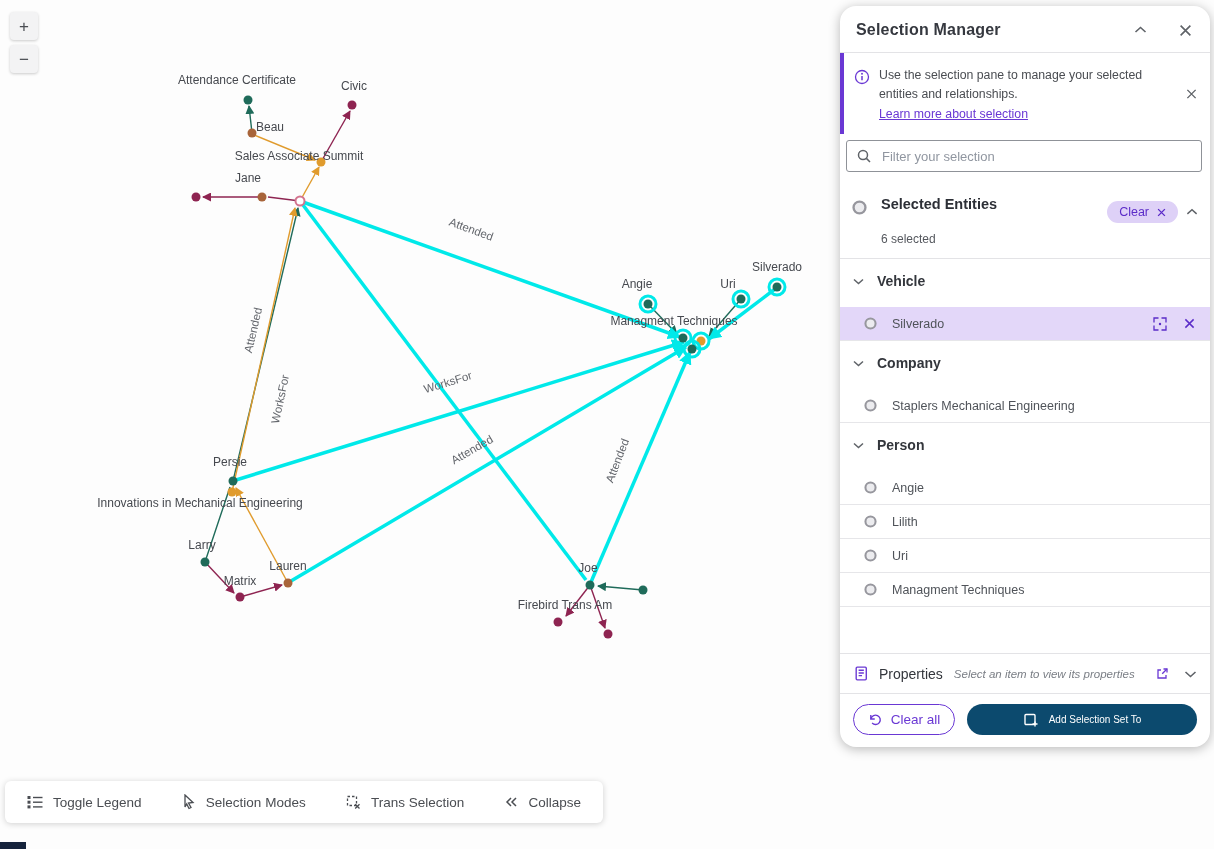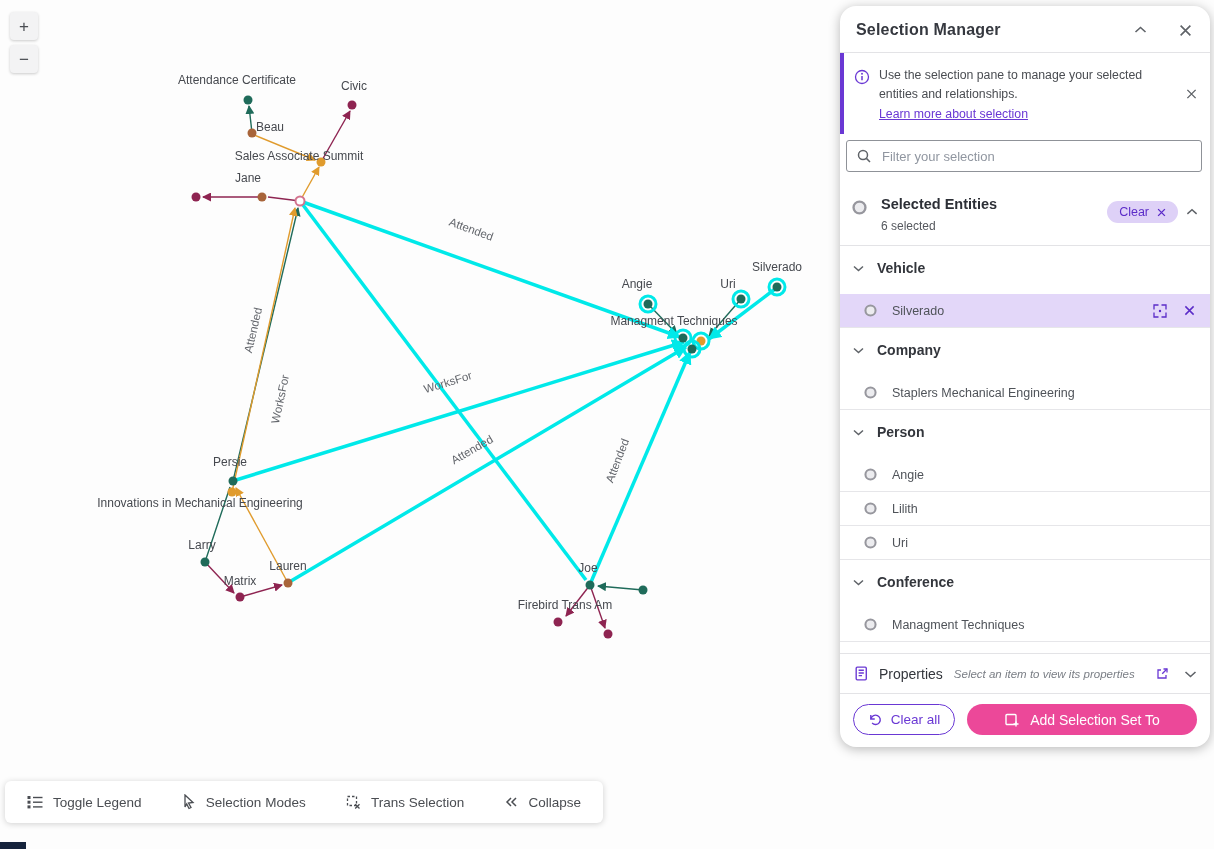--- a/index.html
+++ b/index.html
@@ -41,21 +41,21 @@
 
   .search-box{margin:6px 8px 8px 6px;height:30px;border:1px solid #8f9298;border-radius:3px;display:flex;
     align-items:center;padding:0 9px;gap:8px;flex:0 0 auto;}
   .search-input{border:none;outline:none;flex:1;font-size:13px;color:#c2410c;font-family:inherit;background:transparent;}
   .search-input::placeholder{color:#9096a0;}
 
   .sel-header{display:flex;align-items:flex-start;padding:16px 12px 12px 11px;border-bottom:1px solid #e3e3e6;flex:0 0 auto;}
   .sel-circle{margin-top:3px;display:flex;}
   .sel-titles{margin-left:13px;}
   .sel-title{font-size:14.5px;font-weight:700;color:#2c2f36;}
-  .sel-count{font-size:12px;color:#55585e;margin-top:7px;}
+  .sel-count{font-size:12px;color:#55585e;margin-top:20px;}
   .sel-actions{margin-left:auto;display:flex;align-items:center;gap:8px;margin-top:5px;}
   .clear-badge{background:#ded1f7;color:#5b2cc8;border-radius:12px;padding:4px 12px;font-size:12.5px;display:flex;
     align-items:center;gap:8px;cursor:pointer;}
   .clear-badge svg{display:block;}
 
   .groups{flex:0 0 auto;}
   .group-header{display:flex;align-items:center;gap:13px;padding:14px 10px 18px 13px;}
   .group-title{font-size:14px;font-weight:600;color:#33363c;}
   .entity-row{display:flex;align-items:center;height:33px;padding-left:23px;border-bottom:1px solid #e6e6e9;cursor:pointer;}
   .entity-row .row-circle{display:flex;}
@@ -68,21 +68,21 @@
     align-items:center;padding:11px 13px;gap:9px;flex:0 0 auto;cursor:pointer;}
   .props-title{font-size:14px;font-weight:400;color:#33363c;}
   .props-hint{font-size:11.5px;color:#7a7e85;font-style:italic;margin-left:2px;}
   .props-icons{margin-left:auto;display:flex;gap:15px;align-items:center;}
   .props-icons span{display:flex;cursor:pointer;}
 
   .footer{display:flex;gap:12px;padding:10px 13px 12px;flex:0 0 auto;}
   .btn-outline{flex:0 0 auto;min-width:102px;height:31px;border:1px solid #6a38d4;border-radius:16px;background:#fff;
     color:#6a38d4;font-size:13.5px;display:flex;align-items:center;justify-content:center;gap:8px;cursor:pointer;
     font-family:inherit;box-sizing:border-box;}
-  .btn-fill{flex:1;height:31px;border:none;border-radius:16px;background:#ec4899;color:#fff;font-size:14px;
+  .btn-fill{flex:1;height:31px;border:none;border-radius:16px;background:#0c4a6e;color:#fff;font-size:10px;
     display:flex;align-items:center;justify-content:center;gap:10px;cursor:pointer;font-family:inherit;}
   button svg{display:block;}
 </style>
 </head>
 <body>
 
 <div class="graph-area">
   <svg id="graph-svg" width="840" height="849">
       <defs>
         <marker id="arr-teal" markerWidth="9" markerHeight="9" refX="8" refY="4.5" orient="auto" markerUnits="userSpaceOnUse">
@@ -418,28 +418,20 @@
         <span class="row-label">Lilith</span>
       </div>
       <div class="entity-row">
         <span class="row-circle">
           <svg width="15" height="15" viewBox="0 0 16 16">
             <circle cx="8" cy="8" r="5.4" fill="#ececef" stroke="#97979e" stroke-width="2.2"></circle>
           </svg>
         </span>
         <span class="row-label">Uri</span>
       </div>
-      <div class="group-header">
-        <span style="display:flex">
-          <svg width="11" height="7" viewBox="0 0 11 7" fill="none" stroke="#5f6368" stroke-width="1.5">
-            <path d="M1 1.5L5.5 5.5 10 1.5"></path>
-          </svg>
-        </span>
-        <span class="group-title">Conference</span>
-      </div>
       <div class="entity-row">
         <span class="row-circle">
           <svg width="15" height="15" viewBox="0 0 16 16">
             <circle cx="8" cy="8" r="5.4" fill="#ececef" stroke="#97979e" stroke-width="2.2"></circle>
           </svg>
         </span>
         <span class="row-label">Managment Techniques</span>
       </div>
     </div>
 

